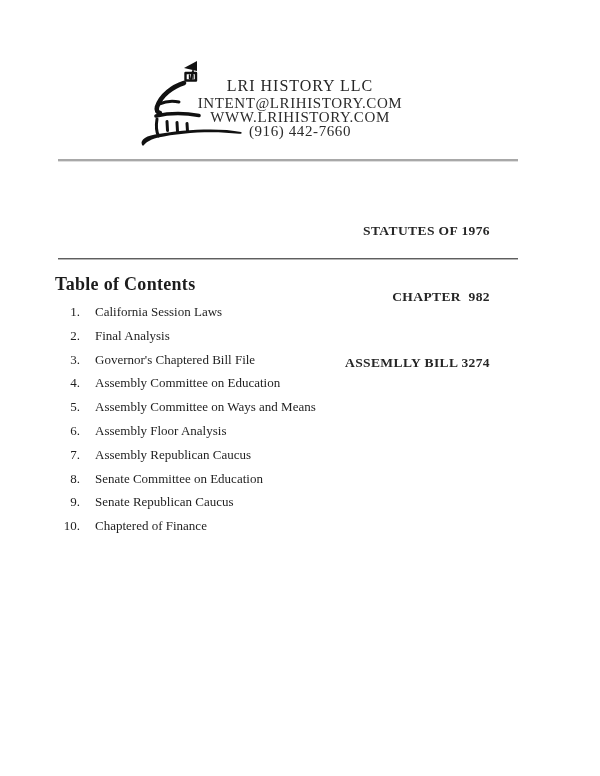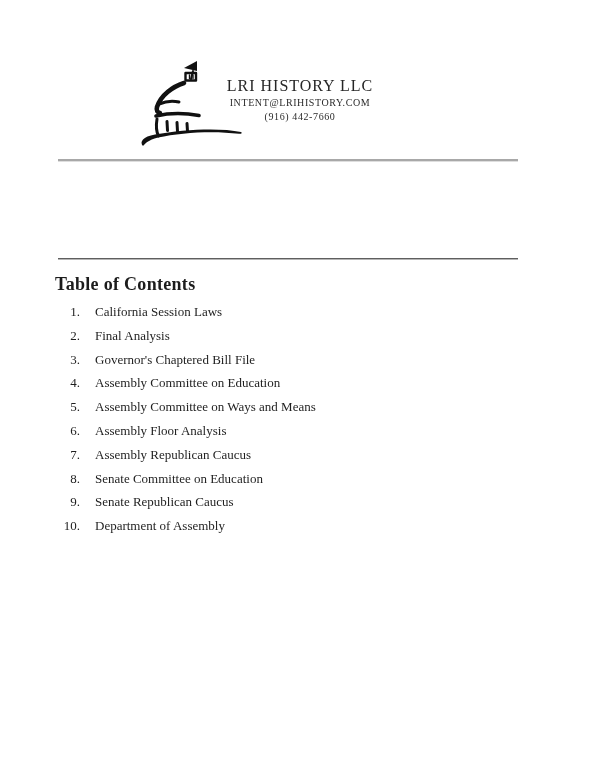--- a/index.html
+++ b/index.html
@@ -29,21 +29,21 @@
     width: 100%;
     text-align: center;
   }
   .company-name {
     font-size: 16px;
     letter-spacing: 1px;
     line-height: 20px;
     color: #262626;
   }
   .contact-line {
-    font-size: 10px;
+    font-size: 15px;
     letter-spacing: 0.6px;
     line-height: 14px;
     color: #2b2b2b;
   }
 
   
   .rule { position: absolute; left: 58px; width: 460px; }
   .rule-top {
     top: 159px;
     height: 2px;
@@ -134,25 +134,31 @@
         <path d="M54,66.5 L54.5,74.5" stroke-width="3"></path>
 
         <path d="M10,89 C6,85 10,79.5 22,77.5 C50,72.5 86,70.5 108,75 C109.5,75.8 108.5,77.2 106,76.8 C80,73.5 48,75.5 25,80.5 C15,83 12.5,86.5 10,89 Z" fill="#111111" stroke="none"></path>
       </g>
     </svg>
   </div>
 
   <div class="letterhead">
     <div class="company-name">LRI HISTORY LLC</div>
     <div class="contact-line">INTENT@LRIHISTORY.COM</div>
+    <div class="contact-line">WWW.LRIHISTORY.COM</div>
     <div class="contact-line">(916) 442-7660</div>
   </div>
 
   <div class="rule rule-top"></div>
 
+  <div class="bill-ref">
+    <div>STATUTES OF 1976</div>
+    <div>CHAPTER  982</div>
+    <div>ASSEMLLY BILL 3274</div>
+  </div>
 
   <div class="rule rule-bottom"></div>
 
   <h1 class="toc-title">Table of Contents</h1>
   <div class="toc-list">
   <div class="toc-row">
     <span class="toc-num">1.</span>
     <span class="toc-label">California Session Laws</span>
   </div>
 
@@ -191,17 +197,17 @@
     <span class="toc-label">Senate Committee on Education</span>
   </div>
 
   <div class="toc-row">
     <span class="toc-num">9.</span>
     <span class="toc-label">Senate Republican Caucus</span>
   </div>
 
   <div class="toc-row">
     <span class="toc-num">10.</span>
-    <span class="toc-label">Department of Assembly</span>
+    <span class="toc-label">Chaptered of Finance</span>
   </div>
 </div>
 
 </div>
 
 </body></html>

